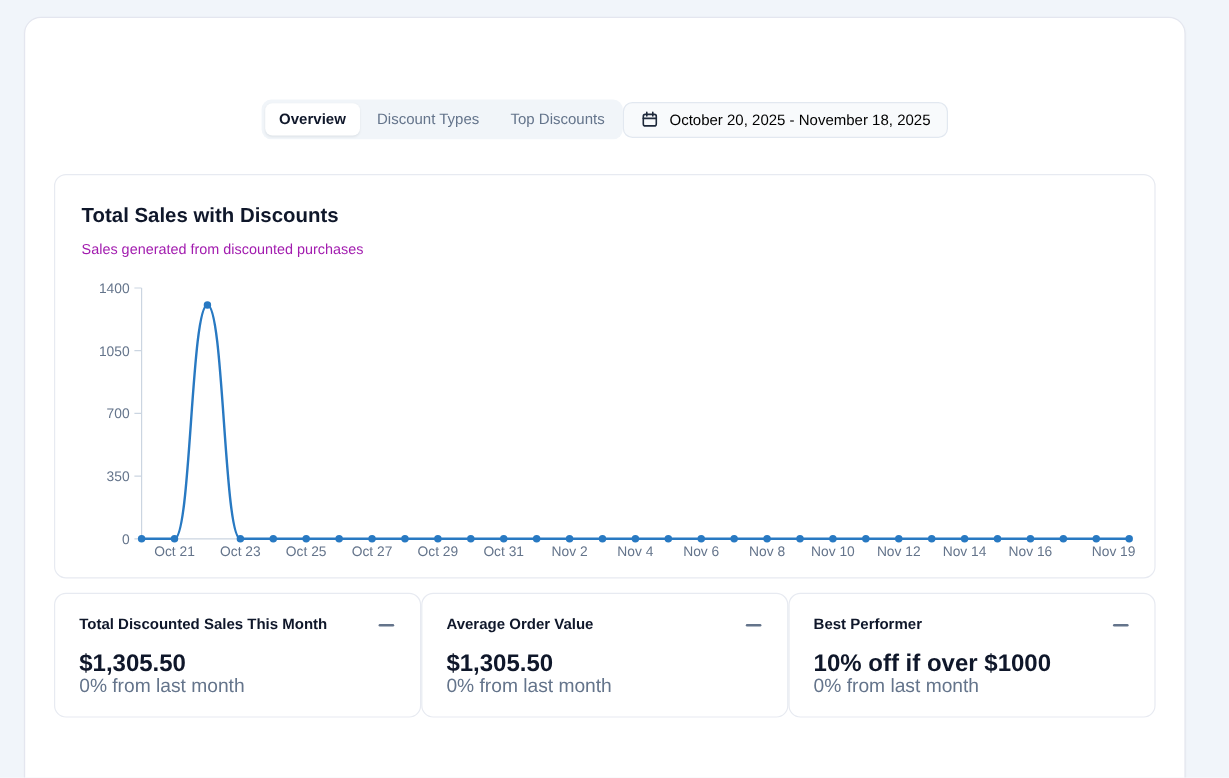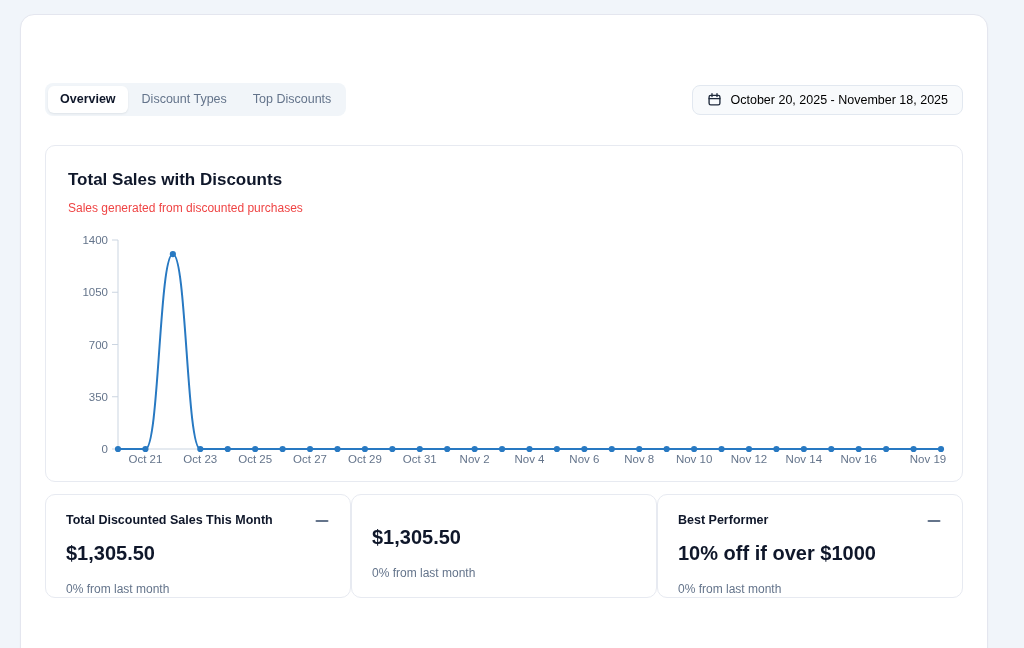--- a/index.html
+++ b/index.html
@@ -19,21 +19,21 @@
     box-shadow: 0 1px 2px rgba(15,23,42,0.03);
   }
   .page-title {
     font-size: 25px; font-weight: 700; color: #0f172a;
     letter-spacing: -0.3px; line-height: 30px;
   }
   .page-subtitle {
     margin-top: 6px; font-size: 12px; color: #64748b; line-height: 15px;
   }
   .toolbar {
-    margin-top: 32px; display: flex; align-items: center; justify-content: space-between;
+    margin-top: 32px; display: flex; align-items: center; justify-content: center;
   }
   .tabs {
     display: inline-flex; align-items: center;
     background: #f1f5f9; border-radius: 8px; padding: 3px; gap: 2px;
   }
   .tab {
     border: none; background: transparent; cursor: pointer;
     font-family: inherit; font-size: 12.5px; font-weight: 500; color: #64748b;
     padding: 6px 12px; border-radius: 6px; line-height: 15px; white-space: nowrap;
   }
@@ -50,33 +50,33 @@
   }
   .chart-card {
     margin-top: 29px; height: 337px;
     border: 1px solid #e7eaf1; border-radius: 10px; background: #fff;
     padding-top: 22px; overflow: hidden;
   }
   .chart-card-title {
     padding-left: 22px; font-size: 17px; font-weight: 700; color: #0f172a; line-height: 24px;
   }
   .chart-card-subtitle {
-    padding-left: 22px; margin-top: 9px; font-size: 12px; color: #ef4444; line-height: 14px;
+    padding-left: 22px; margin-top: 9px; font-size: 12px; color: #a21caf; line-height: 14px;
   }
   .chart-svg { display: block; margin-top: 12px; }
   .stat-row { margin-top: 12px; display: flex; }
   .stat-card {
     flex: 1; height: 104px;
     border: 1px solid #e7eaf1; border-radius: 10px; background: #fff;
     padding: 18px 20px 0 20px;
   }
   .stat-head { display: flex; align-items: flex-start; justify-content: space-between; }
   .stat-title { font-size: 12.5px; font-weight: 700; color: #0f172a; line-height: 15px; }
   .stat-value { margin-top: 12px; font-size: 20px; font-weight: 700; color: #0f172a; line-height: 24px; }
-  .stat-change { margin-top: 17px; font-size: 12px; color: #64748b; line-height: 14px; }
+  .stat-change { margin-top: 1px; font-size: 16px; color: #64748b; line-height: 14px; }
   .icon { flex: 0 0 auto; display: inline-flex; }
 </style>
 </head>
 <body>
 
 <div class="main-panel">
 
 
   <div class="toolbar">
     <div class="tabs">
@@ -170,20 +170,28 @@
           <svg width="16" height="16" viewBox="0 0 16 16">
               <path d="M2.5 8h11" stroke="#64748b" stroke-width="2" stroke-linecap="round"></path>
             </svg>
         </span>
       </div>
       <div class="stat-value">$1,305.50</div>
       <div class="stat-change">0% from last month</div>
     </div>
 
     <div class="stat-card">
+      <div class="stat-head">
+        <span class="stat-title">Average Order Value</span>
+        <span class="icon">
+          <svg width="16" height="16" viewBox="0 0 16 16">
+              <path d="M2.5 8h11" stroke="#64748b" stroke-width="2" stroke-linecap="round"></path>
+            </svg>
+        </span>
+      </div>
       <div class="stat-value">$1,305.50</div>
       <div class="stat-change">0% from last month</div>
     </div>
 
     <div class="stat-card">
       <div class="stat-head">
         <span class="stat-title">Best Performer</span>
         <span class="icon">
           <svg width="16" height="16" viewBox="0 0 16 16">
               <path d="M2.5 8h11" stroke="#64748b" stroke-width="2" stroke-linecap="round"></path>

